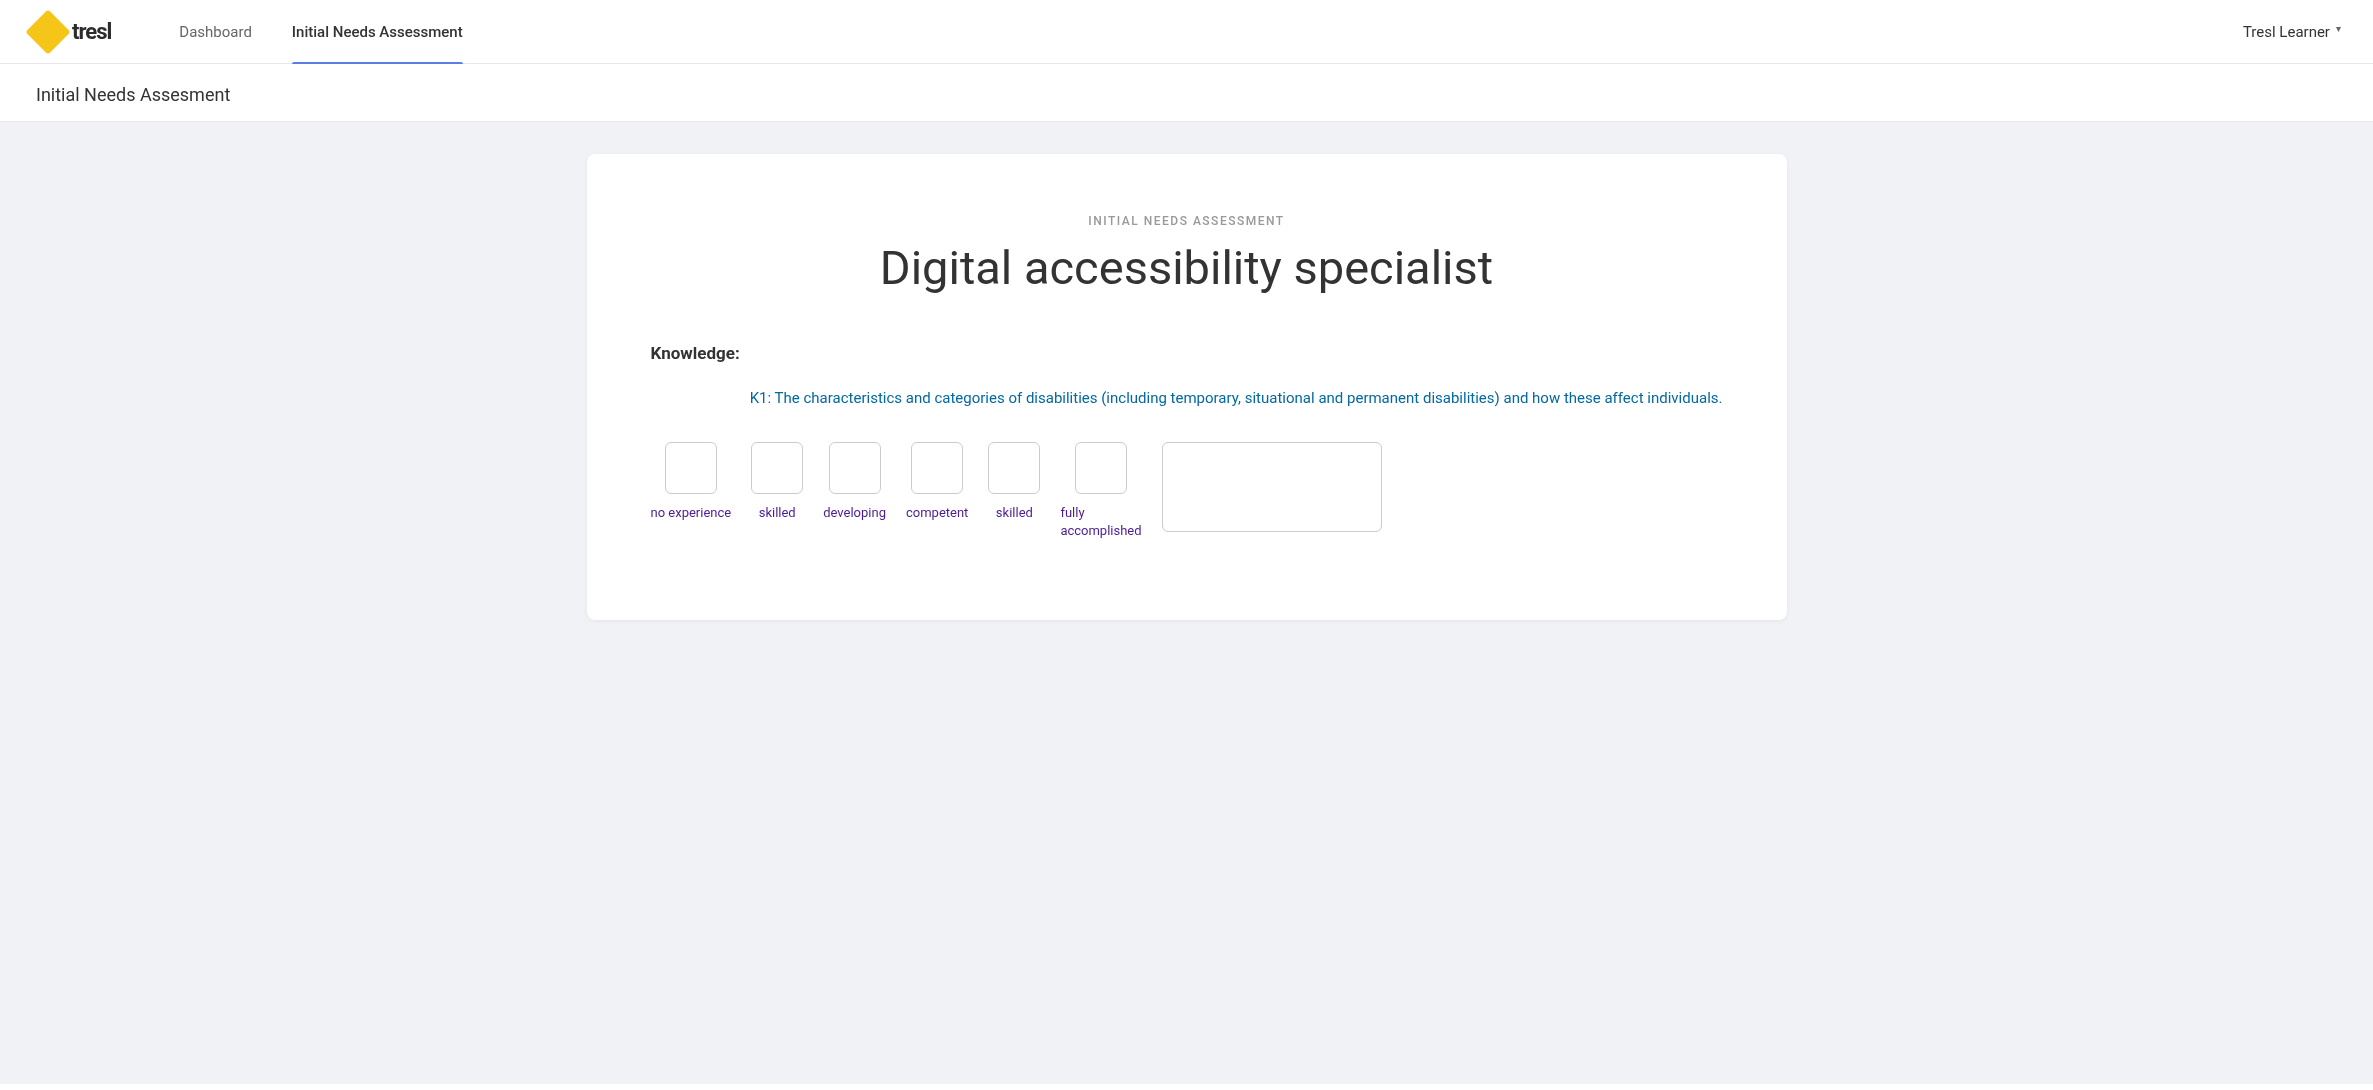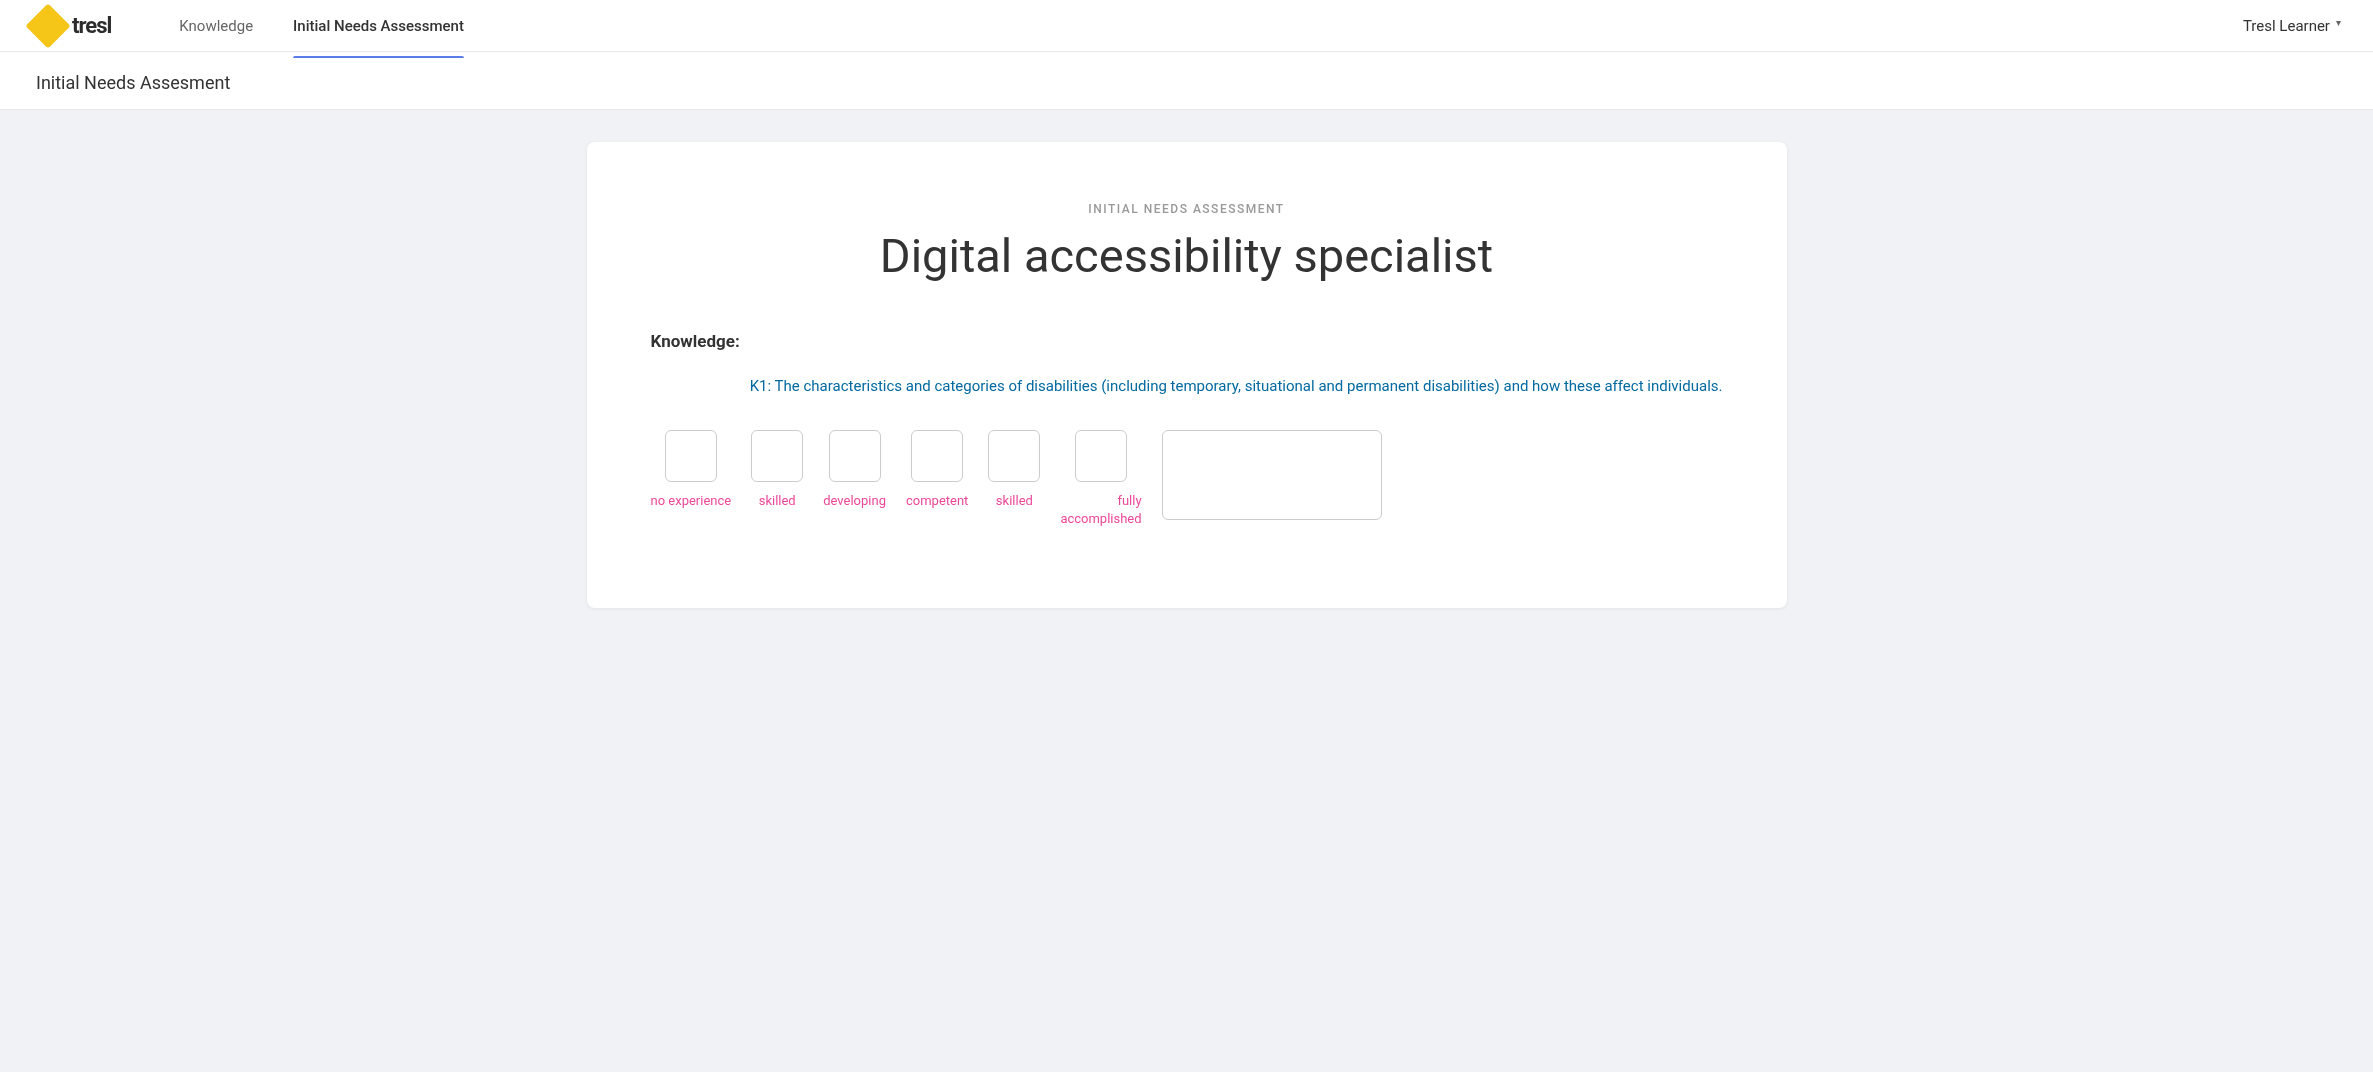--- a/index.html
+++ b/index.html
@@ -13,21 +13,21 @@
       background: #ffffff;
       color: #333;
       min-height: 100vh;
     }
 
     
     .navbar {
       display: flex;
       align-items: center;
       padding: 0 32px;
-      height: 52px;
+      height: 64px;
       border-bottom: 1px solid #e8e8e8;
       background: #fff;
       position: relative;
     }
 
     .logo {
       display: flex;
       align-items: center;
       margin-right: 48px;
       text-decoration: none;
@@ -163,22 +163,22 @@
     .rating-checkbox {
       width: 52px;
       height: 52px;
       border: 1.5px solid #ccc;
       border-radius: 6px;
       background: #fff;
     }
 
     .rating-label {
       font-size: 13px;
-      color: #ec4899;
-      text-align: right;
+      color: #4c1d95;
+      text-align: left;
       line-height: 1.4;
     }
 
     .rating-textarea {
       width: 220px;
       height: 90px;
       border: 1.5px solid #ccc;
       border-radius: 6px;
       background: #fff;
       resize: none;
@@ -212,21 +212,21 @@
 </head>
 <body>
 
 <nav class="navbar">
   <div class="tresl-logo-wrap logo">
     <div class="tresl-diamond"></div>
     <span class="tresl-letters">tresl</span>
   </div>
 
   <div class="nav-links">
-    <a class="nav-link">Knowledge</a>
+    <a class="nav-link">Dashboard</a>
     <a class="nav-link active">Initial Needs Assessment</a>
   </div>
 
   <div class="nav-user">
     <span>Tresl Learner</span>
     <span class="nav-user-chevron">▾</span>
   </div>
 </nav>
 
 <div class="page-header">

